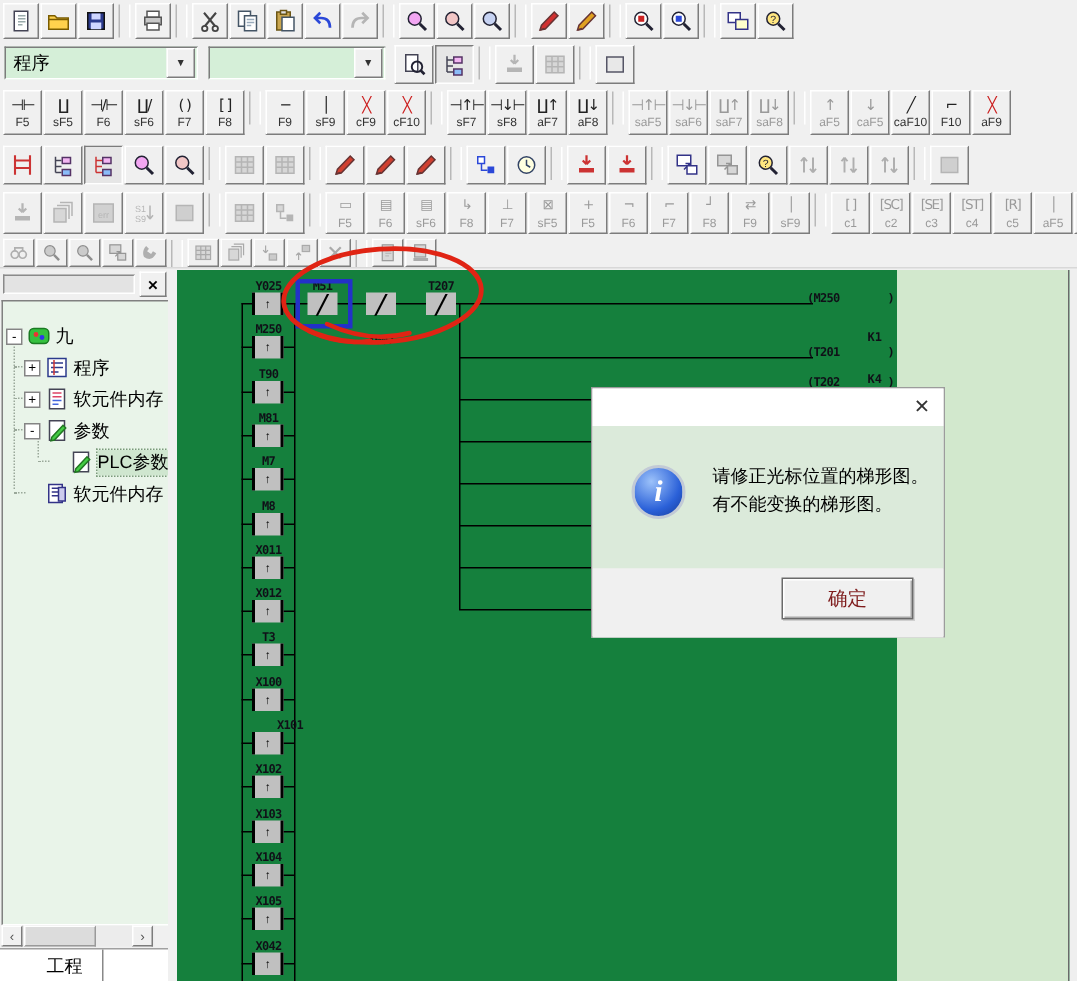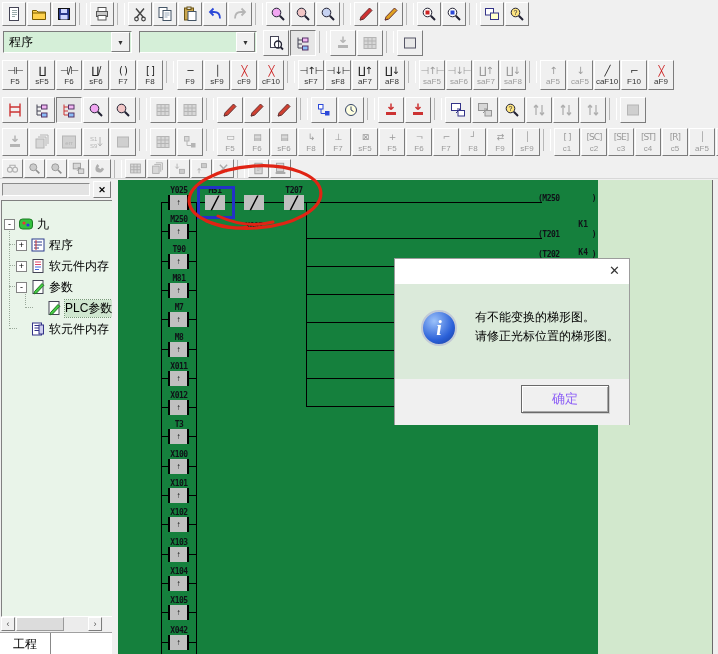--- a/index.html
+++ b/index.html
@@ -54,21 +54,21 @@
   .ticon{width:16px;height:16px;margin-left:3px;flex:0 0 auto;}
   .ticon svg{width:16px;height:16px;}
   .guide{position:absolute;border-left:1px dotted #9aa89a;width:0;}
   .guideh{position:absolute;border-top:1px dotted #9aa89a;height:0;}
   #hscroll{position:absolute;left:1px;top:437px;width:102px;height:14px;background:#ececec;}
   .sbtn{position:absolute;top:0;width:14px;height:14px;background:#f0f0f0;border:1px solid;border-color:#fff #7c7c7c #7c7c7c #fff;
         display:flex;align-items:center;justify-content:center;font-size:9px;color:#555;box-sizing:border-box;}
   #sthumb{position:absolute;left:15px;top:0;width:48px;height:14px;background:#dcdcdc;border:1px solid;border-color:#fff #9a9a9a #9a9a9a #fff;box-sizing:border-box;}
   #tabbar{position:absolute;left:0;top:452px;width:112px;height:22px;background:#ffffff;border-top:1px solid #a0a0a0;}
   #tabcell{position:absolute;left:0;top:0;width:50px;height:22px;border-right:1px solid #888;
-           display:flex;align-items:center;justify-content:center;font-size:12px;color:#000;}
+           display:flex;align-items:center;justify-content:center;font-size:12px;color:#000;padding-left:18px;}
   
   #splitter{position:absolute;left:112px;top:180px;width:6px;height:474px;background:#f0f0f0;border-right:1px solid #9a9a9a;}
   
   #ladder{position:absolute;left:118px;top:180px;width:612px;height:474px;background:#15803d;overflow:hidden;}
   #greenstrip{position:absolute;left:480px;top:0;width:114px;height:474px;background:#d2e8cd;}
   #greenedge{position:absolute;left:594px;top:0;width:1px;height:474px;background:#6a6a6a;}
   #rightpad{position:absolute;left:595px;top:0;width:5px;height:474px;background:#efefef;}
   .ll{position:absolute;background:#000;}
   .dev{position:absolute;font-family:"DejaVu Sans Mono",monospace;font-size:8px;font-weight:bold;
        color:#101018;text-align:center;letter-spacing:-0.5px;white-space:nowrap;}
@@ -92,21 +92,21 @@
   #dlg-title .x{position:absolute;right:9px;top:4px;font-size:13px;color:#333;}
   #dlg-body{position:absolute;left:0;top:25px;width:100%;height:95px;background:#dbeada;}
   #dlg-icon{position:absolute;left:26px;top:26px;width:32px;height:32px;border-radius:50%;
             background:radial-gradient(circle at 35% 28%,#9cc2fa,#2a60d8 62%,#173a96);
             border:2px solid #c2cad6;box-sizing:content-box;display:flex;align-items:center;justify-content:center;
             color:#fff;font-family:"Liberation Serif",serif;font-style:italic;font-weight:bold;font-size:20px;}
   #dlg-msg{position:absolute;left:80px;top:24px;font-size:12px;line-height:19px;color:#000;}
   #dlg-foot{position:absolute;left:0;top:120px;width:100%;height:46px;background:#f0f0f0;}
   #ok-btn{position:absolute;left:126px;top:6px;width:88px;height:28px;background:#f0f0f0;
           border:1px solid #6a6a6a;box-shadow:inset 1px 1px 0 #ffffff, inset -1px -1px 0 #a8a8a8, 1px 1px 0 #cfcfcf;
-          font-size:13px;color:#8b5cf6;display:flex;align-items:center;justify-content:center;box-sizing:border-box;
+          font-size:13px;color:#7f1d1d;display:flex;align-items:center;justify-content:center;box-sizing:border-box;
           font-family:"Liberation Sans",sans-serif;}
 </style>
 </head>
 <body>
 
 <div id="app">
 
   <div id="tb1" class="tbrow">
       <div class="tbtn b24">
         <span class="icwrap">
@@ -964,21 +964,21 @@
         <div class="dev" style="left: 38px; top: 240px; width: 46px;">T3</div>
         <div class="cbox bars" style="left: 50px; top: 249px; width: 21px; height: 15px;">
           <span class="mk">↑</span>
         </div>
         <div class="ll" style="left: 43px; top: 286px; width: 35px; height: 1px;"></div>
         <div class="dev" style="left: 38px; top: 270px; width: 46px;">X100</div>
         <div class="cbox bars" style="left: 50px; top: 279px; width: 21px; height: 15px;">
           <span class="mk">↑</span>
         </div>
         <div class="ll" style="left: 43px; top: 315px; width: 35px; height: 1px;"></div>
-        <div class="dev" style="left: 38px; top: 299px; width: 46px;">X101</div>
+        <div class="dev" style="left: 38px; top: 299px; width: 46px; text-align: right;">X101</div>
         <div class="cbox bars" style="left: 50px; top: 308px; width: 21px; height: 15px;">
           <span class="mk">↑</span>
         </div>
         <div class="ll" style="left: 43px; top: 344px; width: 35px; height: 1px;"></div>
         <div class="dev" style="left: 38px; top: 328px; width: 46px;">X102</div>
         <div class="cbox bars" style="left: 50px; top: 337px; width: 21px; height: 15px;">
           <span class="mk">↑</span>
         </div>
         <div class="ll" style="left: 43px; top: 374px; width: 35px; height: 1px;"></div>
         <div class="dev" style="left: 38px; top: 358px; width: 46px;">X103</div>
@@ -1045,22 +1045,22 @@
     <path d="M56 71 Q 78 81 97 77" fill="none" stroke="#e02414" stroke-width="2.6" stroke-linecap="round"></path>
   </svg>
 
   <div id="dialog">
     <div id="dlg-title">
       <span class="x">✕</span>
     </div>
     <div id="dlg-body">
       <div id="dlg-icon">i</div>
       <div id="dlg-msg">
+        <div>请修正光标位置的梯形图。</div>
         <div>有不能变换的梯形图。</div>
-        <div>请修正光标位置的梯形图。</div>
       </div>
     </div>
     <div id="dlg-foot">
       <button id="ok-btn">确定</button>
     </div>
   </div>
 
 </div>
 
 </body></html>

